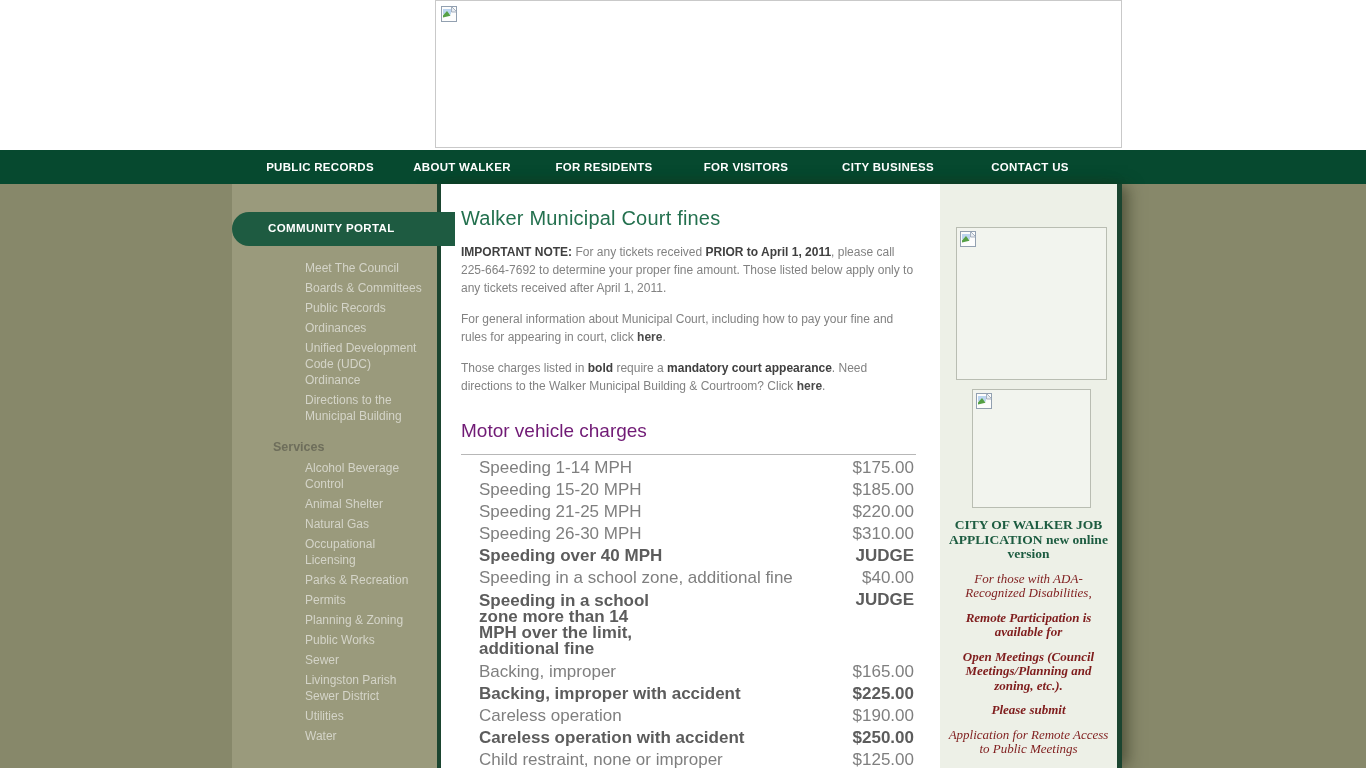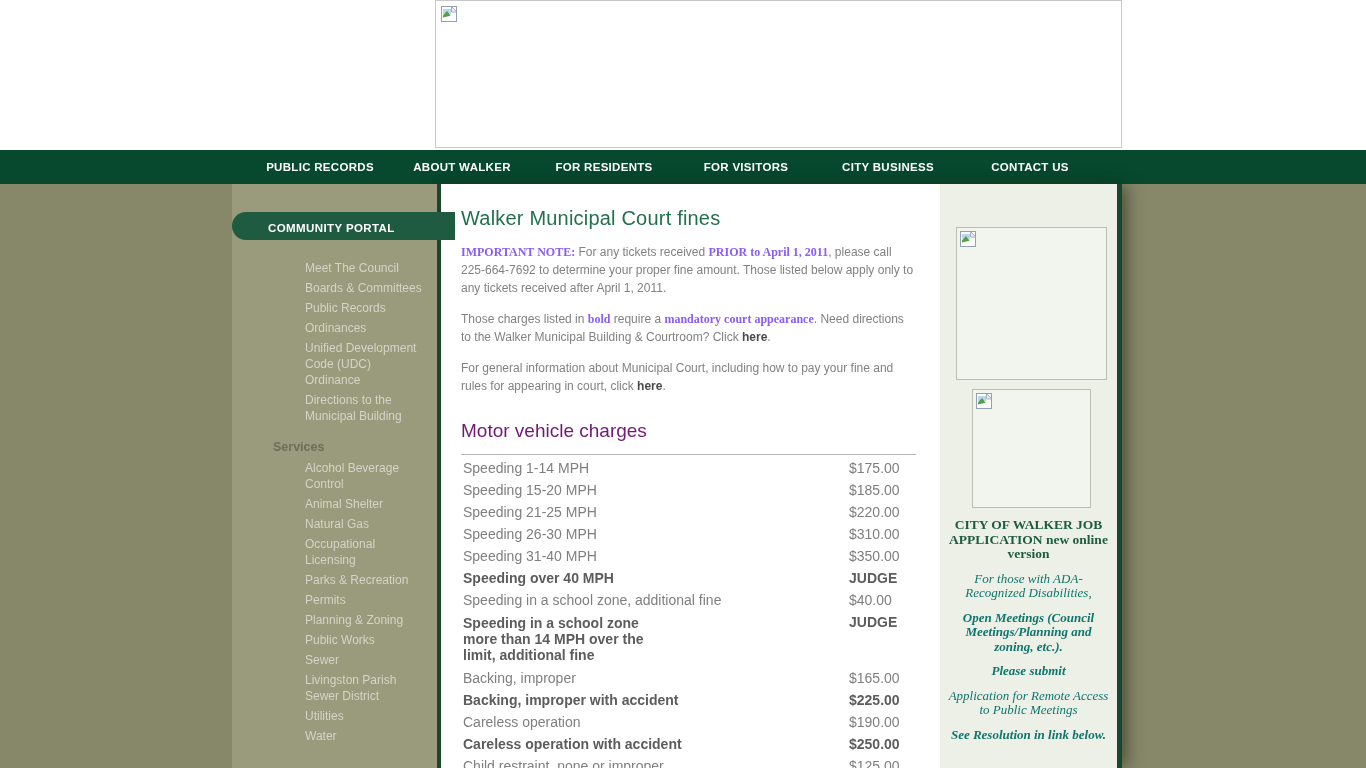--- a/index.html
+++ b/index.html
@@ -18,60 +18,60 @@
             display:flex; align-items:center; }
   .navbar .nav-item { width:142px; margin-left:0; text-align:center; color:#ffffff;
             font-size:11.5px; font-weight:bold; letter-spacing:.3px; cursor:pointer; white-space:nowrap; }
   .navbar .nav-spacer { width:249px; }
 
   
   .page-bg { position:absolute; left:0; top:184px; width:1366px; height:584px; background:#87886a; }
 
   
   .sidebar { position:absolute; left:232px; top:184px; width:205px; height:584px; background:#9a9a7c; }
-  .portal-btn { position:absolute; left:232px; top:212px; width:223px; height:28px;
+  .portal-btn { position:absolute; left:232px; top:212px; width:223px; height:34px;
                 background:#1e5b41; border-radius:17px 0 0 17px; color:#fff; font-weight:bold;
                 font-size:11.5px; letter-spacing:.4px; line-height:33px; padding-left:36px; z-index:5; cursor:pointer; }
   .side-menu { position:absolute; left:232px; top:258px; width:205px; }
   .side-section { margin-bottom:6px; }
   .side-heading { font-size:12.5px; font-weight:bold; color:#6e6e5b; padding:8px 0 4px 41px; }
   .side-item { font-size:12px; color:#d4d4c8; padding:2px 10px 2px 73px; line-height:16px; cursor:pointer; }
 
   
   .page-wrap { position:absolute; left:437px; top:184px; width:685px; height:584px;
                box-shadow:8px 0 14px -2px rgba(35,40,20,.5), -8px 0 14px -2px rgba(35,40,20,.35); }
 
   
   .content { position:absolute; left:437px; top:184px; width:503px; height:584px;
              background:#ffffff; border-left:4px solid #1b4530; padding:23px 28px 0 20px; }
   .page-title { font-size:20px; color:#23704e; font-weight:400; letter-spacing:.2px; }
   .para { margin-top:13px; font-size:12px; line-height:18px; color:#828282; width:453px; }
-  .para b { color:#8b5cf6;font-family:Liberation Serif, serif; }
+  .para b { color:#404040; }
   .here-link { color:#4a4a4a; font-weight:bold; cursor:pointer; }
   .sec-heading { margin-top:25px; font-size:19px; color:#701a75; font-weight:400; }
   .rule { margin-top:12px; border:none; border-top:1px solid #b7b7b7; width:455px; }
   .charges { margin-top:2px; width:455px; }
-  .charge-row { display:flex; padding:4px 2px; font-size:14px; line-height:14px; color:#7f7f7f; }
+  .charge-row { display:flex; padding:4px 2px; font-size:17px; line-height:14px; color:#7f7f7f;margin-left:16px; }
   .charge-row .label { width:386px; padding-right:10px; }
   .charge-row .amount { white-space:nowrap; }
   .charge-row.bold { font-weight:bold; color:#5c5c5c; }
   .charge-row.wrap .label { max-width:196px; line-height:16px; }
   .charge-row.wrap { align-items:flex-start; }
   .charge-row.wrap .label { margin-right:190px; padding-right:0; width:196px; }
 
   
   .aside { position:absolute; left:940px; top:184px; width:182px; height:584px;
            background:#edf0e7; border-right:5px solid #1b4530; font-family:"Liberation Serif", serif; }
   .ph-box { position:relative; background:#f2f4ee; border:1px solid #b9bdb2; }
   .ph-box .imgicon { position:absolute; left:3px; top:3px; }
   .box1 { margin:43px 0 0 16px; width:151px; height:153px; }
   .box2 { margin:9px 0 0 32px; width:119px; height:119px; }
   .aside-text { text-align:center; padding:0 6px; }
   .job-app { margin-top:10px; font-size:13.5px; font-weight:bold; color:#1d5c41; line-height:14.5px; }
-  .aside p { margin-top:10px; font-size:13px; line-height:14.5px; color:#0f766e; }
+  .aside p { margin-top:10px; font-size:13px; line-height:14.5px; color:#7f1d1d; }
   .it { font-style:italic; }
   .bold-it { font-style:italic; font-weight:bold; }
   .green-link { font-style:italic; color:#2e7050; cursor:pointer; }
 </style>
 </head>
 <body>
 
 <div id="canvas">
 
   <div class="top-band"></div>
@@ -128,23 +128,23 @@
         <div class="side-item">Water</div>
       </div>
 
 </div>
 
   <div class="content">
     <h1 class="page-title">Walker Municipal Court fines</h1>
 
     <p class="para"><b>IMPORTANT NOTE:</b><span> For any tickets received </span><b>PRIOR to April 1, 2011</b><span>, please call 225-664-7692 to determine your proper fine amount. Those listed below apply only to any tickets received after April 1, 2011.</span></p>
 
+    <p class="para"><span>For general information about Municipal Court, including how to pay your fine and rules for appearing in court, click </span><span class="here-link">here</span><span>.</span></p>
+
     <p class="para"><span>Those charges listed in </span><b>bold</b><span> require a </span><b>mandatory court appearance</b><span>. Need directions to the Walker Municipal Building &amp; Courtroom? Click </span><span class="here-link">here</span><span>.</span></p>
-
-    <p class="para"><span>For general information about Municipal Court, including how to pay your fine and rules for appearing in court, click </span><span class="here-link">here</span><span>.</span></p>
 
     <h2 class="sec-heading">Motor vehicle charges</h2>
     <hr class="rule">
 
     <div class="charges">
   <div class="charge-row">
     <span class="label">Speeding 1-14 MPH</span>
     <span class="amount">$175.00</span>
   </div>
 
@@ -156,24 +156,20 @@
   <div class="charge-row">
     <span class="label">Speeding 21-25 MPH</span>
     <span class="amount">$220.00</span>
   </div>
 
   <div class="charge-row">
     <span class="label">Speeding 26-30 MPH</span>
     <span class="amount">$310.00</span>
   </div>
 
-  <div class="charge-row">
-    <span class="label">Speeding 31-40 MPH</span>
-    <span class="amount">$350.00</span>
-  </div>
 
   <div class="charge-row bold">
     <span class="label">Speeding over 40 MPH</span>
     <span class="amount">JUDGE</span>
   </div>
 
   <div class="charge-row">
     <span class="label">Speeding in a school zone, additional fine</span>
     <span class="amount">$40.00</span>
   </div>
@@ -228,20 +224,21 @@
           <path d="M10.5 0.5 L16 6 L10.5 6 Z" fill="#e9edf2" stroke="#92a0b0" stroke-width="0.8"></path>
           <rect x="2" y="3" width="8" height="5.5" fill="#bcd5ef"></rect>
           <path d="M2 9.5 L6 5 L9.5 9.8 L2 11.5 Z" fill="#55a045"></path>
         </svg>
       </span>
     </div>
 
     <div class="aside-text">
       <div class="job-app">CITY OF WALKER JOB APPLICATION new online version</div>
       <p class="it">For those with ADA-Recognized Disabilities,</p>
+      <p class="bold-it">Remote Participation is available for</p>
       <p class="bold-it">Open Meetings (Council Meetings/Planning and zoning, etc.).</p>
       <p class="bold-it">Please submit</p>
       <p class="green-link">Application for Remote Access to Public Meetings</p>
       <p class="bold-it">See Resolution in link below.</p>
     </div>
 
   </div>
 
 </div>
 

